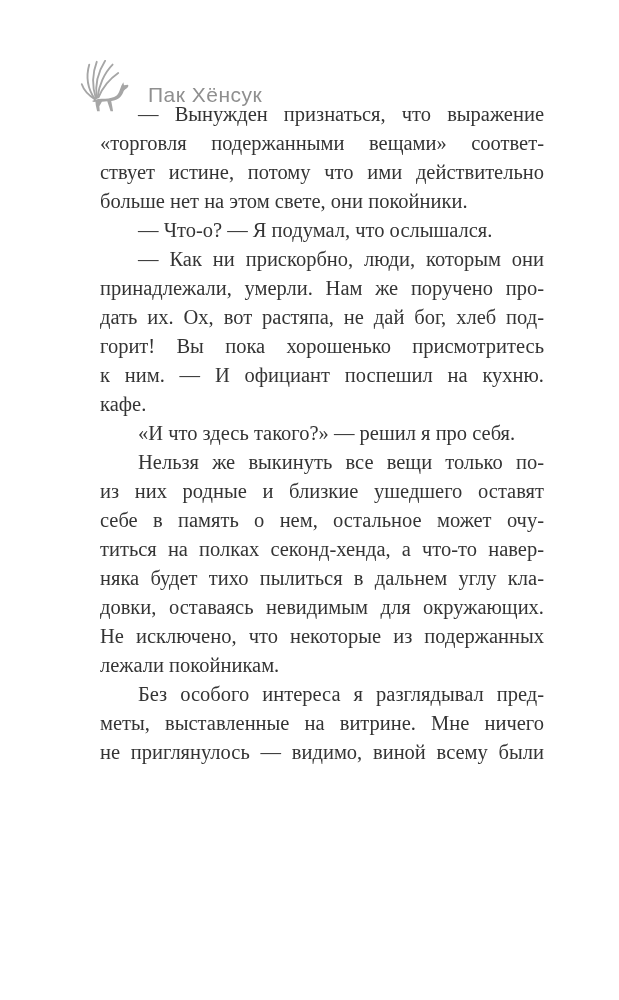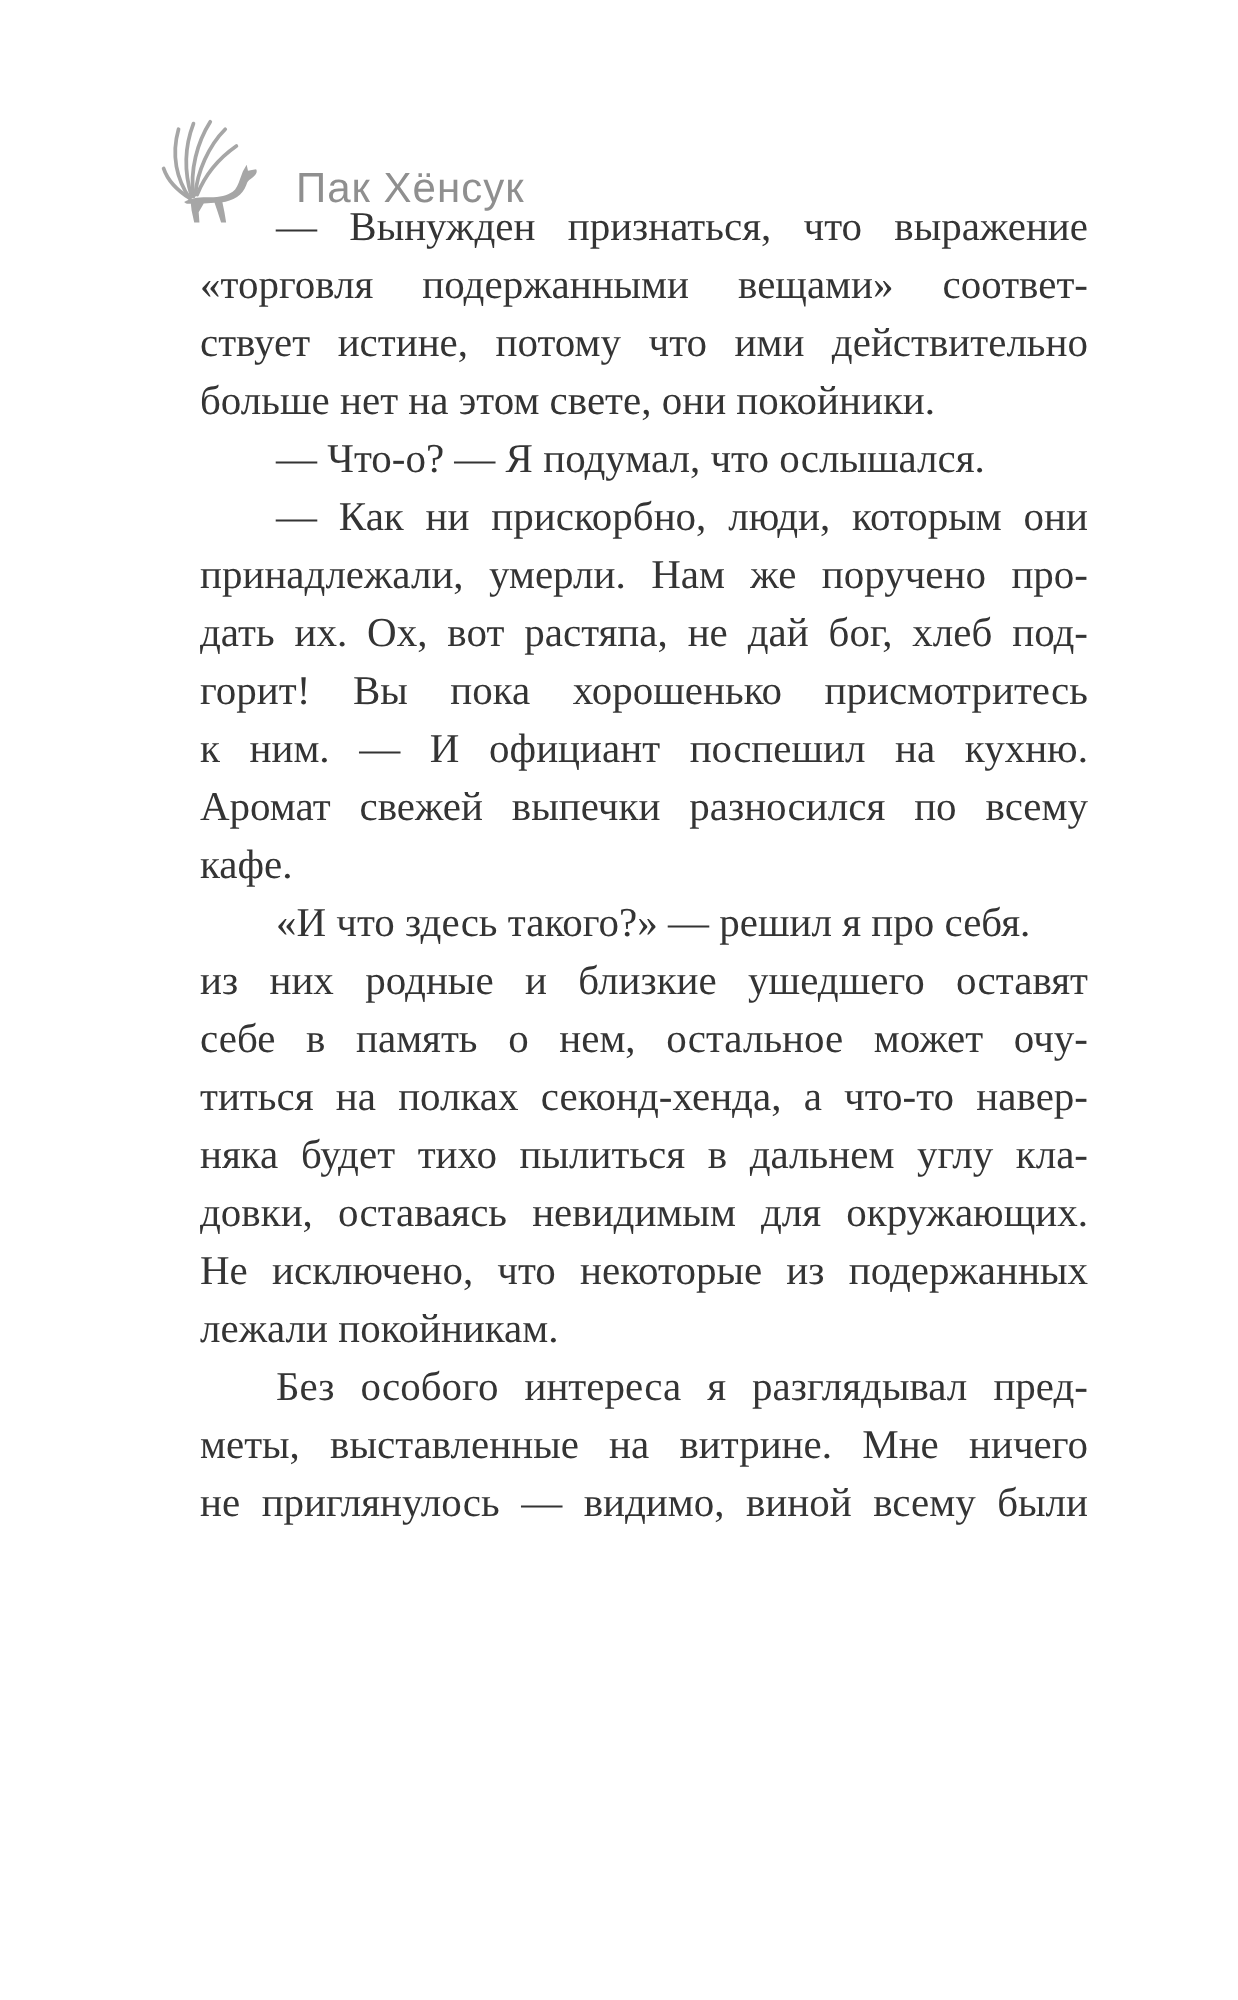--- a/index.html
+++ b/index.html
@@ -87,23 +87,23 @@
       <div class="line indent">— Вынужден признаться, что выражение</div>
       <div class="line">«торговля подержанными вещами» соответ-</div>
       <div class="line">ствует истине, потому что ими действительно</div>
       <div class="line no-j">больше нет на этом свете, они покойники.</div>
       <div class="line indent no-j">— Что-о? — Я подумал, что ослышался.</div>
       <div class="line indent">— Как ни прискорбно, люди, которым они</div>
       <div class="line">принадлежали, умерли. Нам же поручено про-</div>
       <div class="line">дать их. Ох, вот растяпа, не дай бог, хлеб под-</div>
       <div class="line">горит! Вы пока хорошенько присмотритесь</div>
       <div class="line">к ним. — И официант поспешил на кухню.</div>
-      <div class="line">Аромат свежей выпечки разносился по всему</div>
       <div class="line no-j">кафе.</div>
       <div class="line indent no-j">«И что здесь такого?» — решил я про себя.</div>
+      <div class="line indent">Нельзя же выкинуть все вещи только по-</div>
       <div class="line">из них родные и близкие ушедшего оставят</div>
       <div class="line">себе в память о нем, остальное может очу-</div>
       <div class="line">титься на полках секонд-хенда, а что-то навер-</div>
       <div class="line">няка будет тихо пылиться в дальнем углу кла-</div>
       <div class="line">довки, оставаясь невидимым для окружающих.</div>
       <div class="line">Не исключено, что некоторые из подержанных</div>
       <div class="line no-j">лежали покойникам.</div>
       <div class="line indent">Без особого интереса я разглядывал пред-</div>
       <div class="line">меты, выставленные на витрине. Мне ничего</div>
       <div class="line">не приглянулось — видимо, виной всему были</div>

